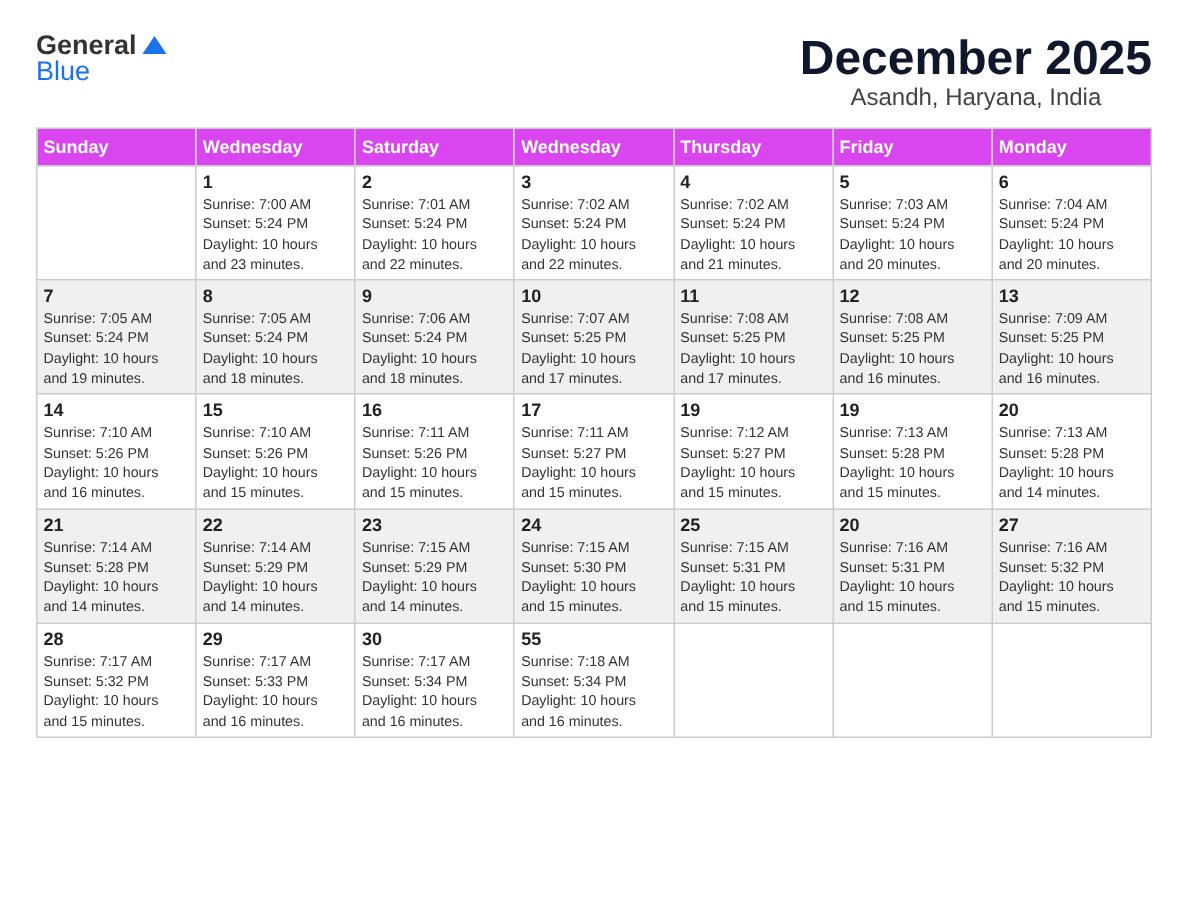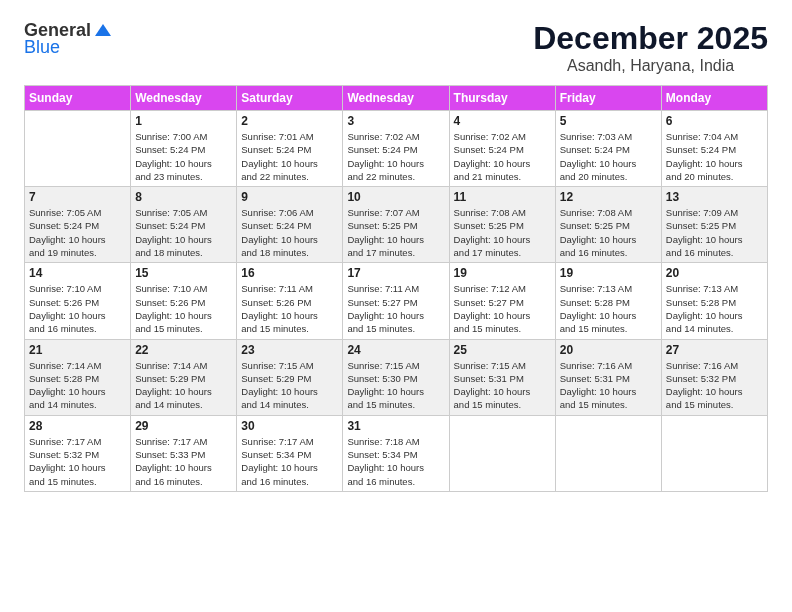--- a/index.html
+++ b/index.html
@@ -245,21 +245,21 @@
           </td>
           <td>
             <span class="day-num">29</span>
             <div class="day-info">Sunrise: 7:17 AM<br>Sunset: 5:33 PM<br>Daylight: 10 hours<br>and 16 minutes.</div>
           </td>
           <td>
             <span class="day-num">30</span>
             <div class="day-info">Sunrise: 7:17 AM<br>Sunset: 5:34 PM<br>Daylight: 10 hours<br>and 16 minutes.</div>
           </td>
           <td>
-            <span class="day-num">31</span>
+            <span class="day-num">55</span>
             <div class="day-info">Sunrise: 7:18 AM<br>Sunset: 5:34 PM<br>Daylight: 10 hours<br>and 16 minutes.</div>
           </td>
           <td class="empty-cell"></td>
           <td class="empty-cell"></td>
           <td class="empty-cell"></td>
         </tr>
       </tbody>
   </table>
 </div>
 

